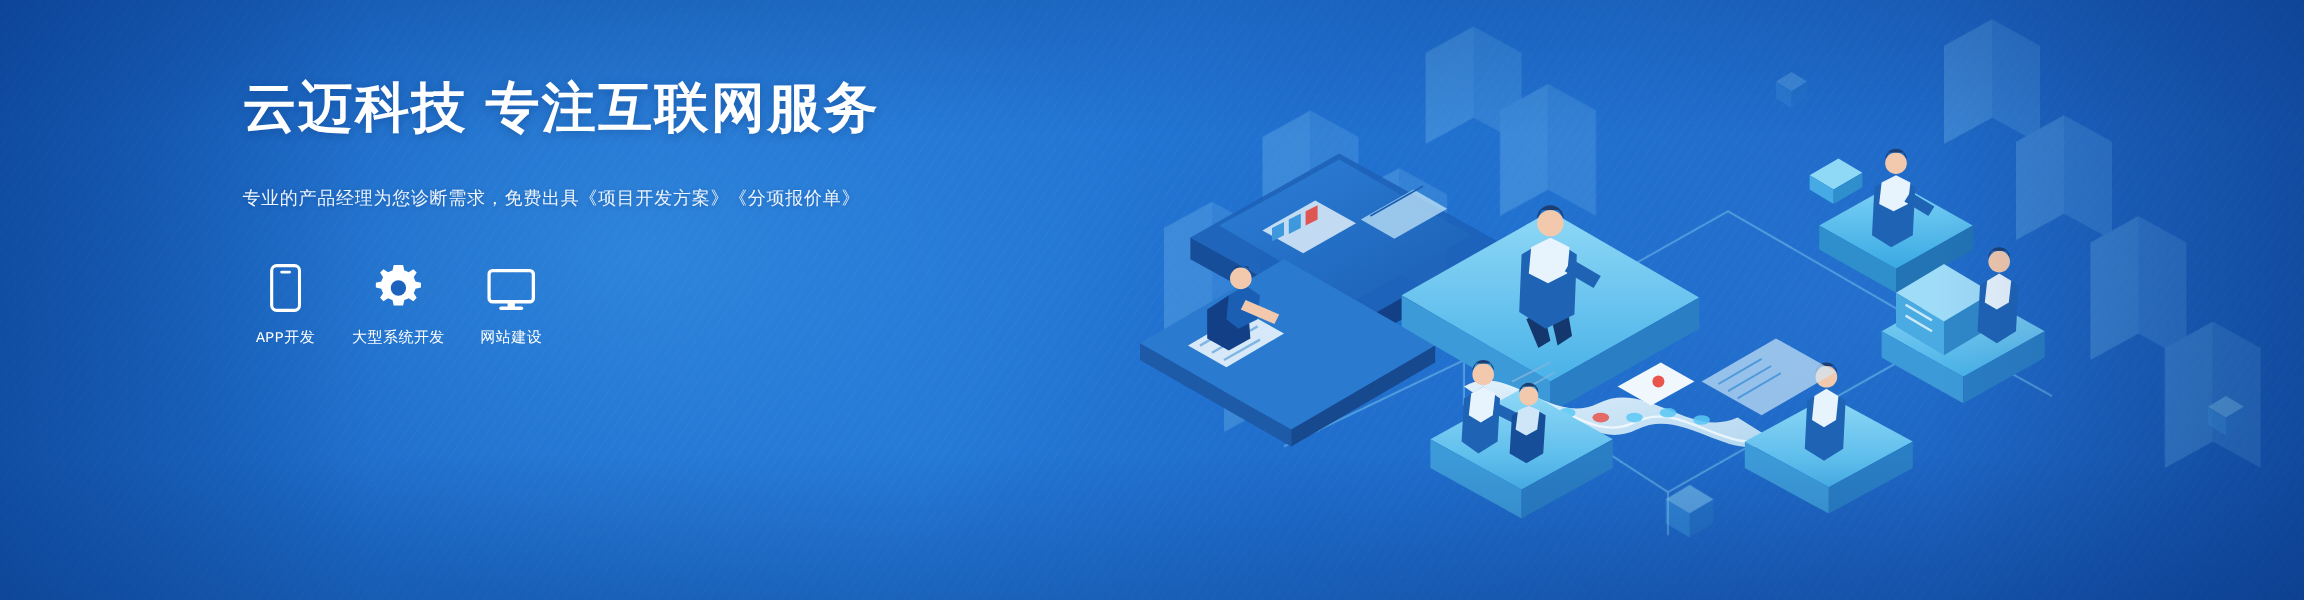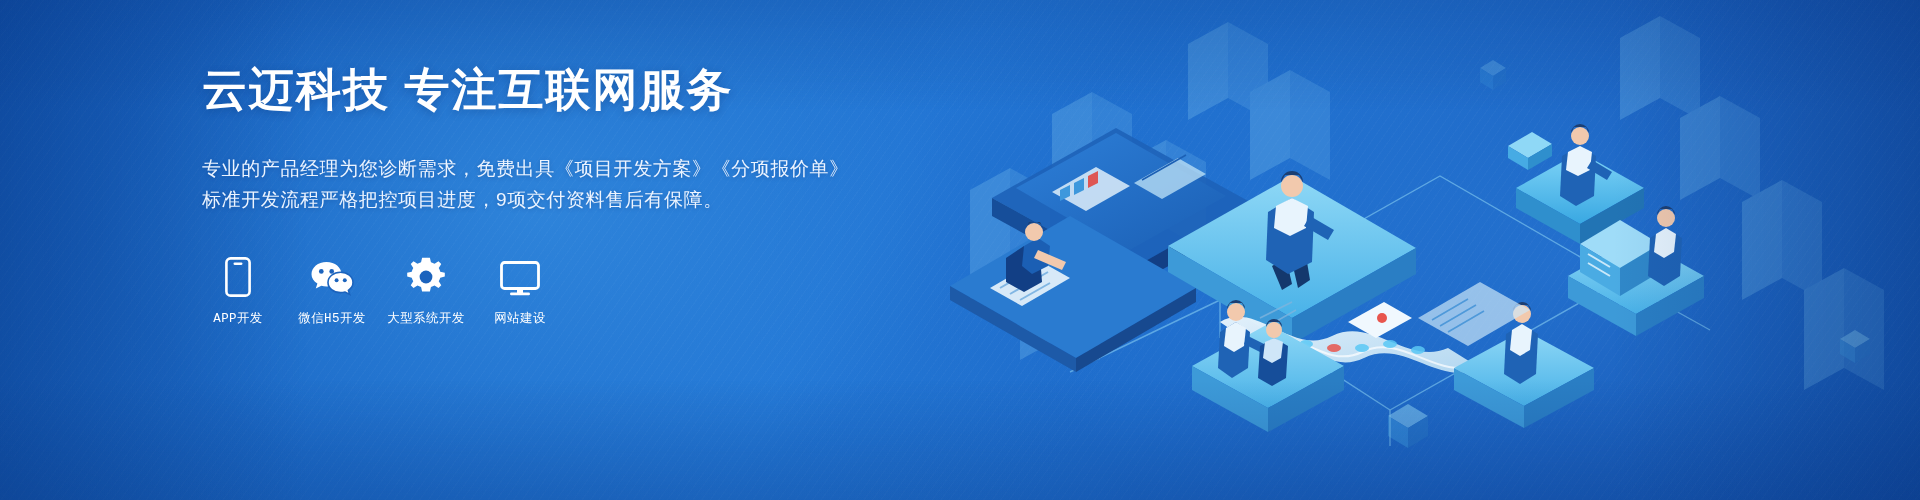--- a/index.html
+++ b/index.html
@@ -31,21 +31,21 @@
   }
 
   
   #copy { position:absolute; left:202px; top:64px; width:700px; }
   #headline {
     font-size:45px; font-weight:bold; color:#ffffff;
     letter-spacing:2px; line-height:1.15; white-space:nowrap;
     text-shadow:0 2px 8px rgba(5,40,100,0.30);
   }
   .sub-line {
-    font-size:19px; color:#ecf4ff; line-height:1.62;
+    font-size:15px; color:#ecf4ff; line-height:1.62;
     letter-spacing:0.6px; white-space:nowrap;
     text-shadow:0 1px 4px rgba(5,40,100,0.28);
   }
   #subtitle { margin-top:38px; }
 
   
   #services { display:flex; margin-top:38px; }
   .service {
     display:flex; flex-direction:column; align-items:center;
     width:72px; margin-right:22px; cursor:pointer;font-family:Liberation Mono, monospace;
@@ -313,53 +313,35 @@
   </div>
 
   <div id="vignette"></div>
 
   <div id="copy">
 
     <div id="headline">云迈科技 专注互联网服务</div>
 
     <div id="subtitle">
       <div class="sub-line">专业的产品经理为您诊断需求，免费出具《项目开发方案》《分项报价单》</div>
-      <div class="sub-line">标准开发流程严格把控项目进度，9项交付资料售后有保障。</div>
     </div>
 
     <div id="services">
 
       <div class="service">
         <span class="svc-icon">
           <svg width="26" height="40" viewBox="0 0 26 40">
             <rect x="1.4" y="1.4" width="23.2" height="37.2" rx="4.2" fill="none" stroke="#ffffff" stroke-width="2.6"></rect>
             <rect x="8.5" y="5.6" width="9" height="2.3" rx="1.15" fill="#ffffff"></rect>
           </svg>
         </span>
         <span class="svc-label">APP开发</span>
       </div>
 
 
-      <div class="service">
-        <span class="svc-icon">
-          <svg width="44" height="38" viewBox="0 0 44 38">
-            <path d="M16.5 3 C 8 3, 1.5 8.6, 1.5 15.2 C 1.5 19, 3.8 22.4, 7.4 24.6
-                     L 5.8 29.6 L 11.4 26.8 C 13 27.2, 14.7 27.4, 16.5 27.4
-                     C 25 27.4, 31.5 21.8, 31.5 15.2 C 31.5 8.6, 25 3, 16.5 3 Z" fill="#ffffff"></path>
-            <circle cx="11.3" cy="12.4" r="2.35" fill="#1b63bd"></circle>
-            <circle cx="21.7" cy="12.4" r="2.35" fill="#1b63bd"></circle>
-            <path d="M30.5 13.2 C 37.6 13.2, 43 17.9, 43 23.5 C 43 26.6, 41.2 29.4, 38.4 31.3
-                     L 39.7 35.4 L 35.1 33 C 33.6 33.4, 32.1 33.6, 30.5 33.6
-                     C 23.4 33.6, 18 28.9, 18 23.5 C 18 17.9, 23.4 13.2, 30.5 13.2 Z" fill="#ffffff" stroke="#1b63bd" stroke-width="1.6"></path>
-            <circle cx="26.6" cy="21.2" r="1.95" fill="#1b63bd"></circle>
-            <circle cx="34.8" cy="21.2" r="1.95" fill="#1b63bd"></circle>
-          </svg>
-        </span>
-        <span class="svc-label">微信H5开发</span>
-      </div>
 
       <div class="service">
         <span class="svc-icon">
           <svg width="40" height="40" viewBox="0 0 40 40">
             <path fill="#ffffff" d="M20 0.8 l3.9 0 l1.05 4.55 a15.4 15.4 0 0 1 3.6 1.5 l3.95 -2.5
                      l2.75 2.75 l-2.5 3.95 a15.4 15.4 0 0 1 1.5 3.6 l4.55 1.05 l0 3.9
                      l-4.55 1.05 a15.4 15.4 0 0 1 -1.5 3.6 l2.5 3.95 l-2.75 2.75
                      l-3.95 -2.5 a15.4 15.4 0 0 1 -3.6 1.5 l-1.05 4.55 l-3.9 0
                      l0 0 l-3.9 0 l-1.05 -4.55 a15.4 15.4 0 0 1 -3.6 -1.5 l-3.95 2.5
                      l-2.75 -2.75 l2.5 -3.95 a15.4 15.4 0 0 1 -1.5 -3.6 l-4.55 -1.05

